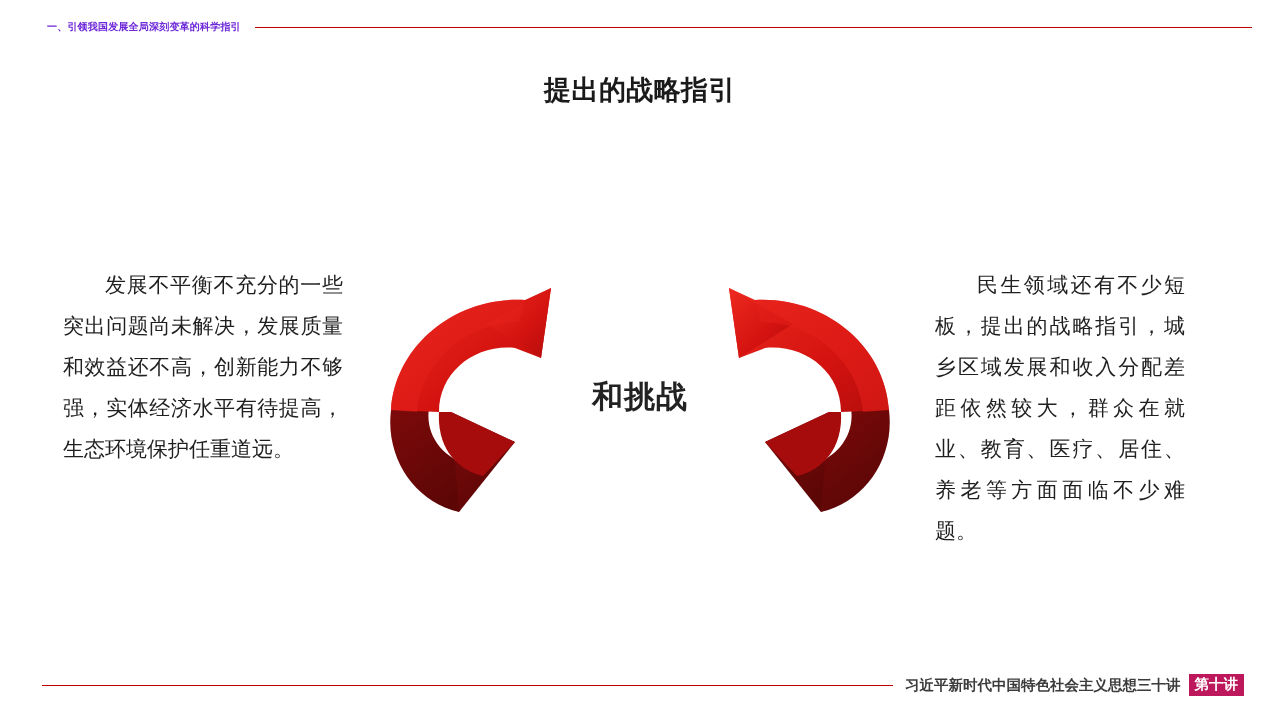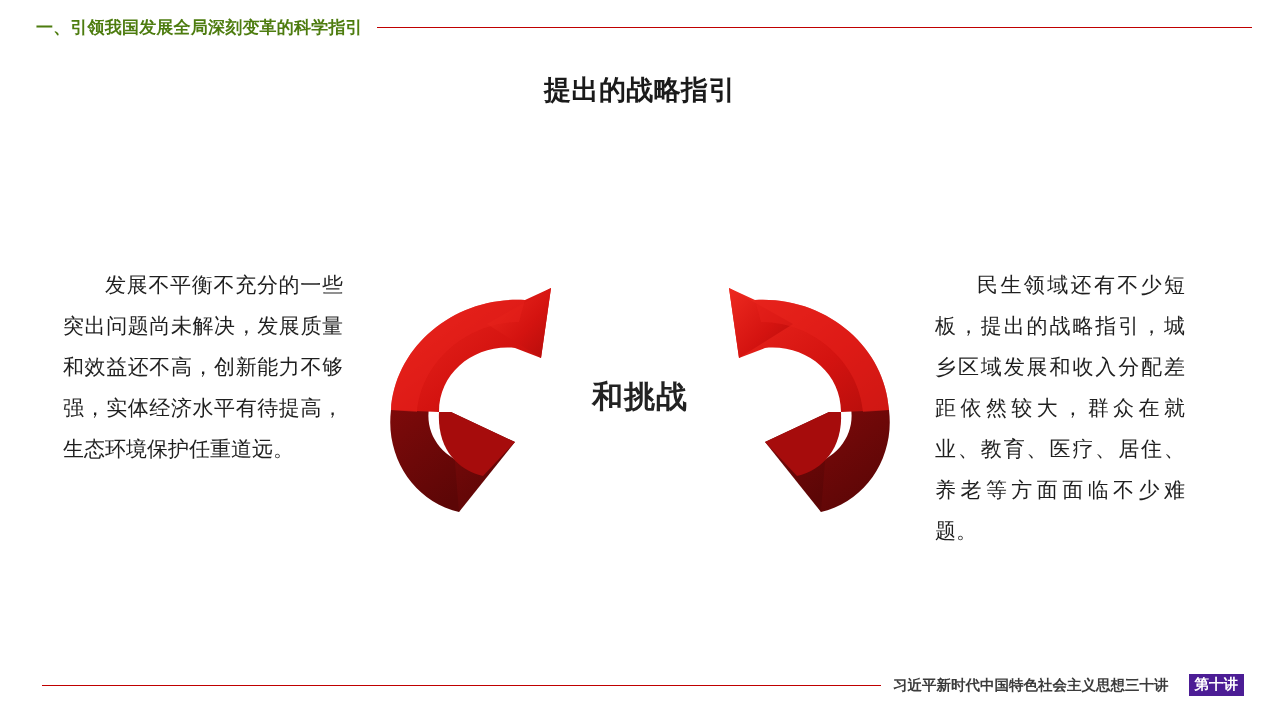--- a/index.html
+++ b/index.html
@@ -19,25 +19,25 @@
   .header {
     position: absolute;
     left: 0;
     top: 14px;
     width: 1280px;
     height: 26px;
     display: flex;
     align-items: center;
   }
   .header-title {
-    font-size: 17px;
-    font-weight: bold;
-    color: #4d7c0f;
+    font-size: 10px;
+    font-weight: bold;
+    color: #6d28d9;
     white-space: nowrap;
-    margin-left: 36px;
+    margin-left: 47px;
     letter-spacing: 0.2px;
   }
   .header-rule {
     flex: 1;
     height: 0;
     border-top: 1.6px solid #c00000;
     margin-left: 14px;
     margin-right: 28px;
   }
 
@@ -122,23 +122,23 @@
     margin-left: 42px;
     margin-right: 12px;
   }
   .footer-text {
     font-size: 14.5px;
     font-weight: bold;
     color: #3b3b3b;
     white-space: nowrap;
   }
   .footer-badge {
-    margin-left: 20px;
+    margin-left: 8px;
     margin-right: 36px;
-    background: #4c1d95;
+    background: #be185d;
     color: #ffffff;
     font-size: 14.5px;
     font-weight: bold;
     padding: 3px 6px 4px 6px;
     white-space: nowrap;
     line-height: 1;
   }
 </style>
 </head>
 <body>

